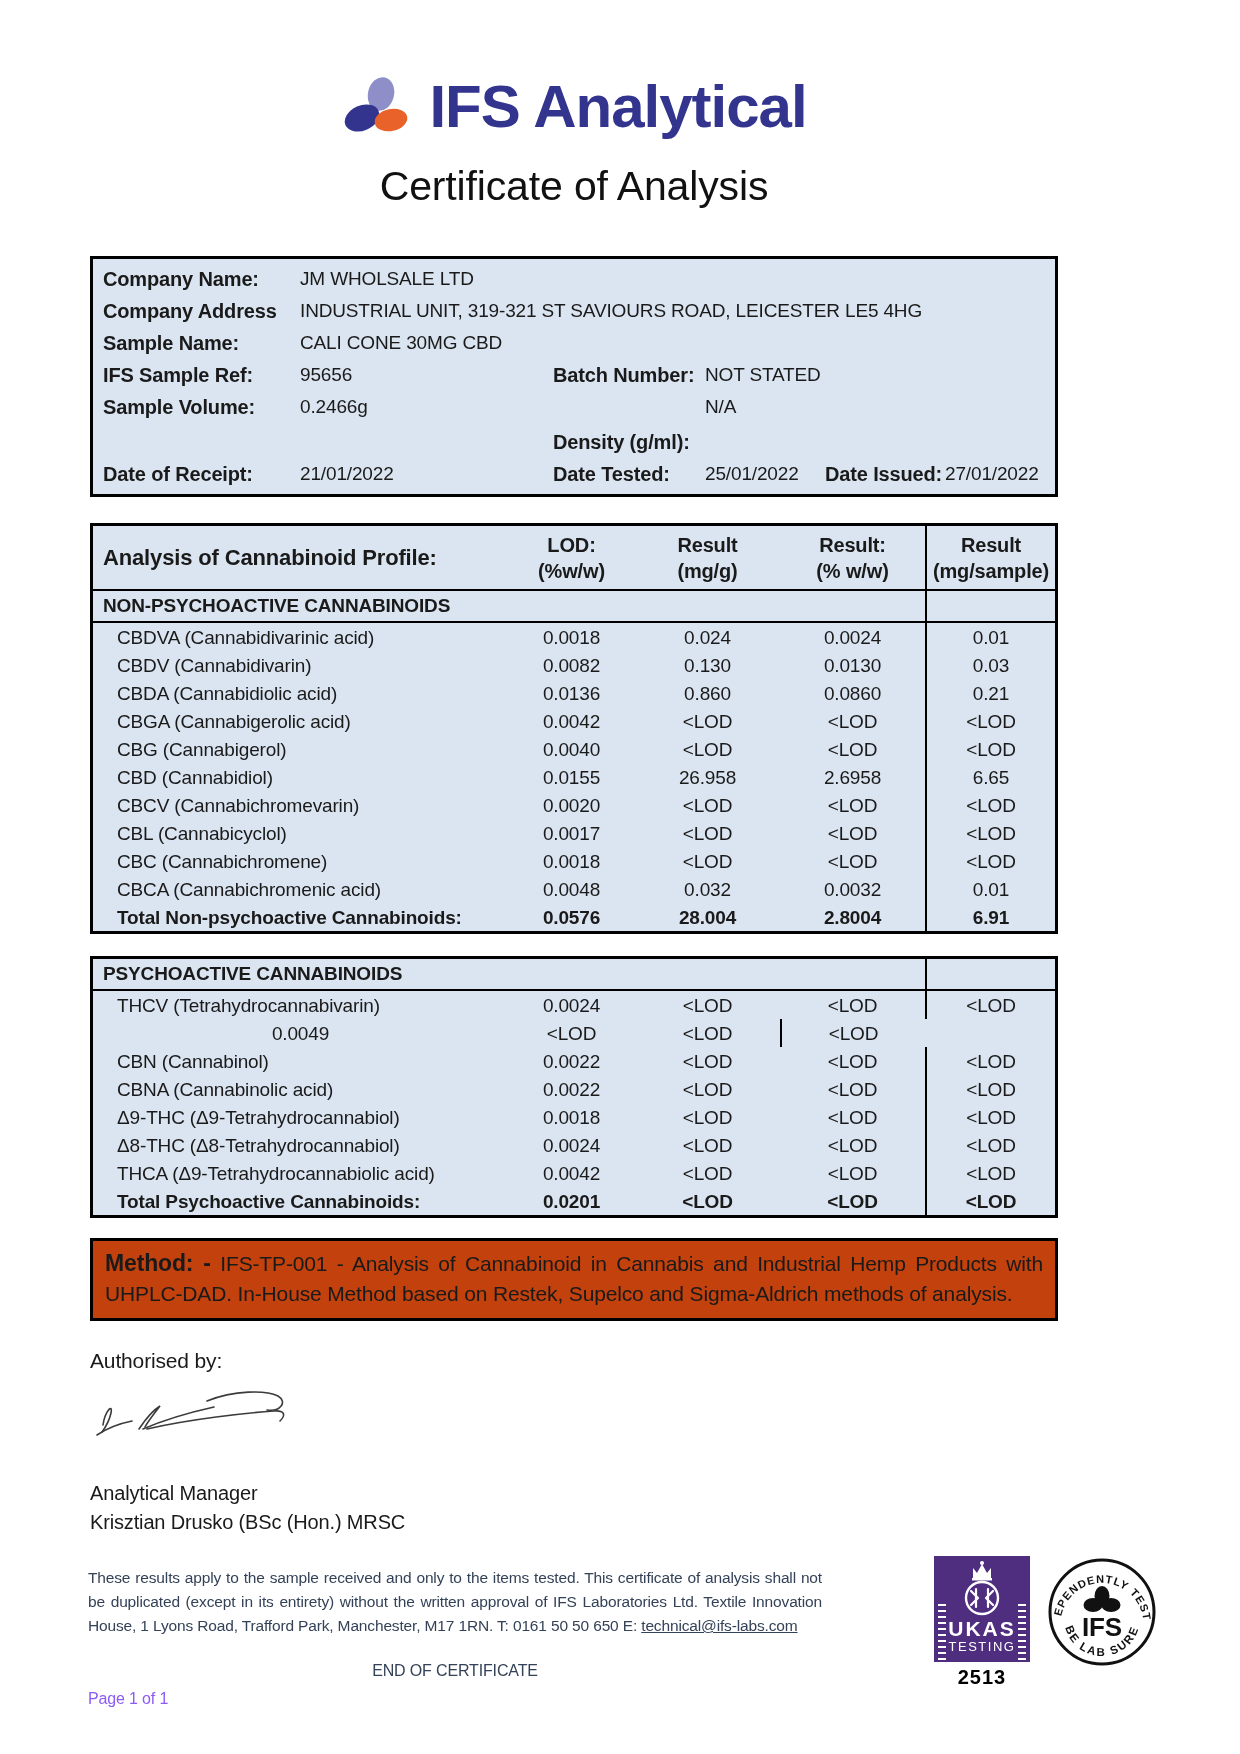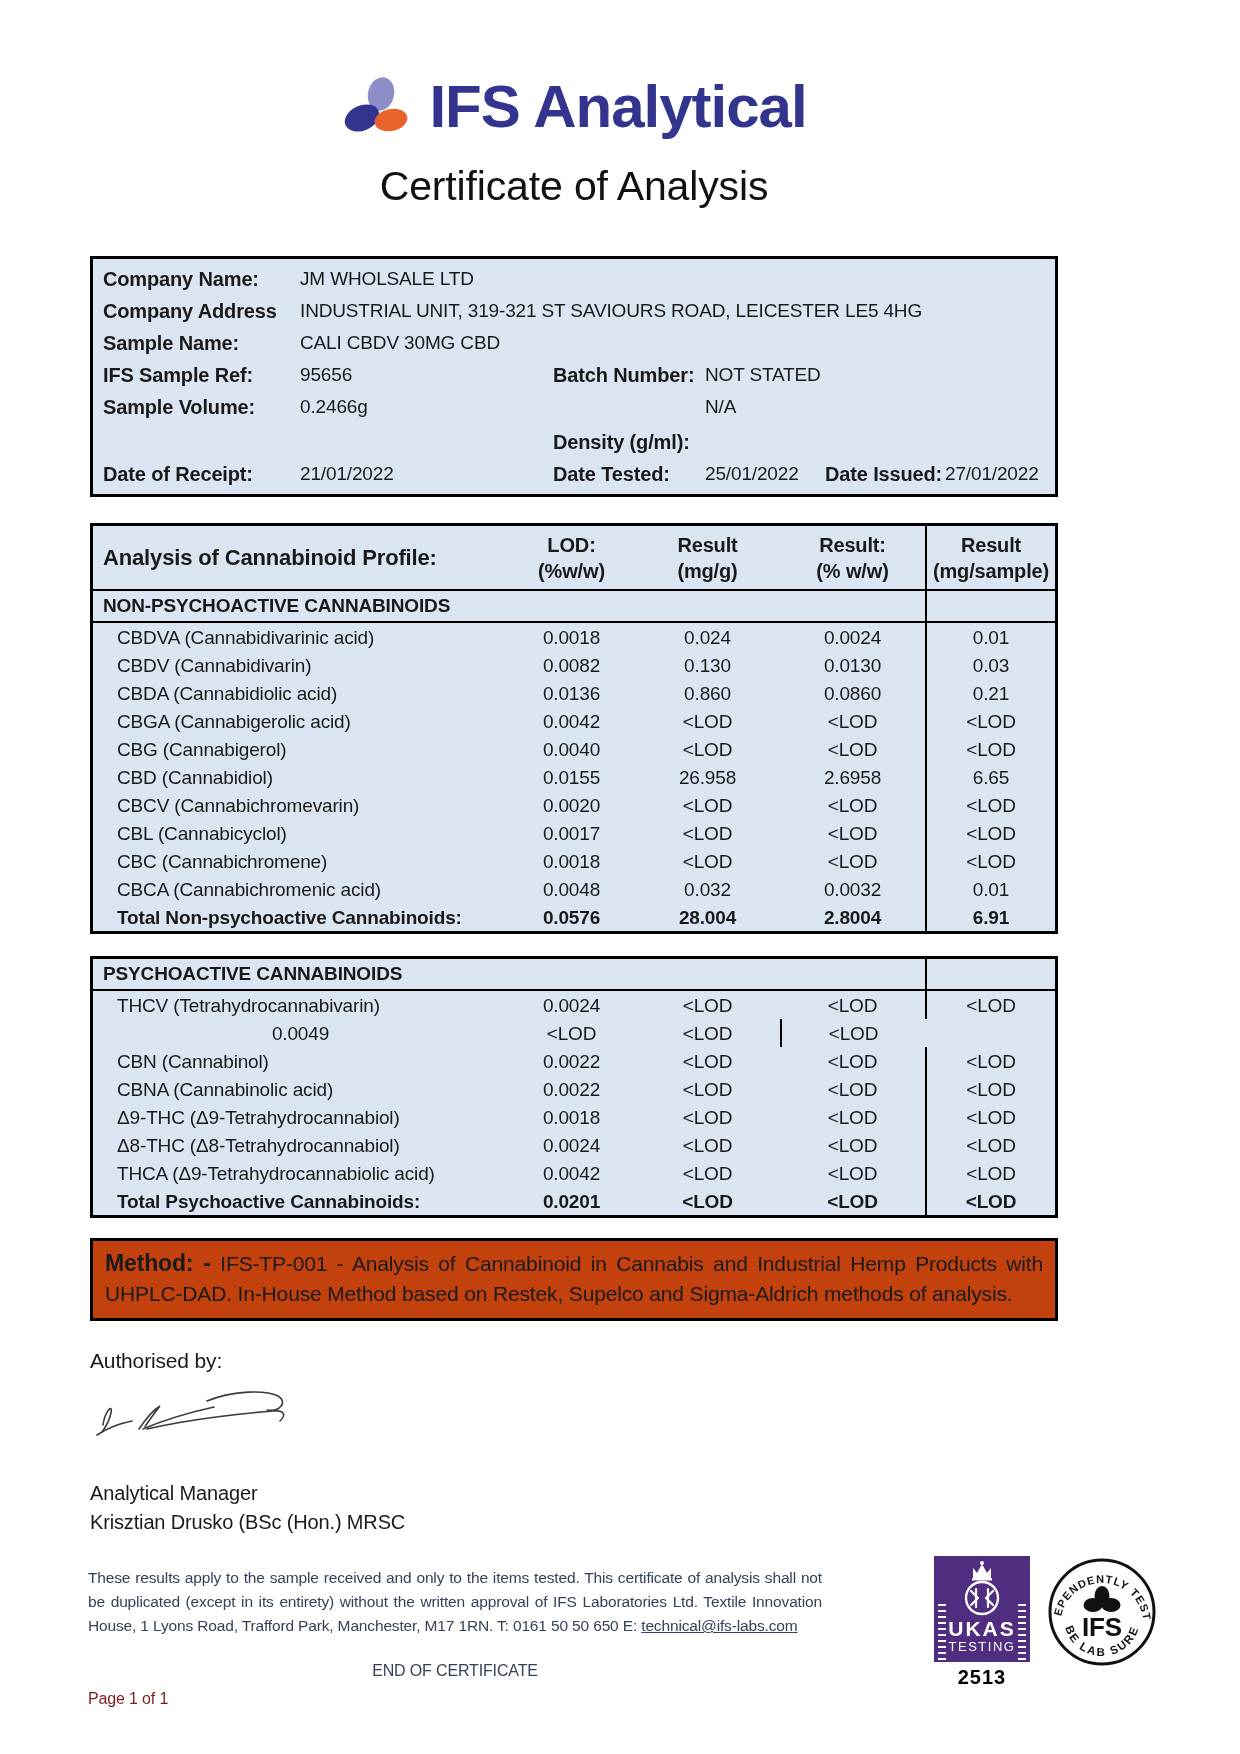--- a/index.html
+++ b/index.html
@@ -64,21 +64,21 @@
   .signature { margin:6px 0 0 4px; }
   .auth-name { margin-top:28px; font-size:20px; line-height:29px; }
 
   
   .disclaimer {
     position:absolute; left:88px; top:1566px; width:734px;
     font-size:15.5px; line-height:24px; color:#344258; text-align:justify;
   }
   .disclaimer a { color:#344258; text-decoration:underline; }
   .end-cert { position:absolute; left:88px; top:1662px; width:734px; text-align:center; font-size:16px; color:#344258; }
-  .page-num { position:absolute; left:88px; top:1690px; font-size:16px; color:#7f1d1d; }
+  .page-num { position:absolute; left:88px; top:1690px; font-size:16px; color:#8b5cf6; }
 
   .badges { position:absolute; top:1556px; right:82px; display:flex; gap:16px; align-items:flex-start; }
   .ukas-wrap { width:96px; text-align:center; }
   .ukas-box { position:relative; width:96px; height:106px; background:#4f2d7f; display:flex; flex-direction:column; align-items:center; padding-top:4px; }
   .ukas-box .ticks { position:absolute; top:48px; height:58px; width:8px;
     background:repeating-linear-gradient(to bottom,#fff 0 2px,transparent 2px 6px); }
   .ticks-l { left:4px; } .ticks-r { right:4px; }
   .ukas-name { color:#fff; font-weight:bold; font-size:21px; letter-spacing:2px; line-height:22px; }
   .ukas-sub { color:#fff; font-size:13px; letter-spacing:1.5px; line-height:13px; }
   .ukas-num { font-size:20px; font-weight:bold; color:#000; margin-top:4px; letter-spacing:1px; }
@@ -105,21 +105,21 @@
         <div class="info-row">
           <span class="info-label" style="grid-column: 1;">Company Name:</span>
           <span class="info-value" style="grid-column: 2 / -1;">JM WHOLSALE LTD</span>
         </div>
         <div class="info-row">
           <span class="info-label" style="grid-column: 1;">Company Address</span>
           <span class="info-value" style="grid-column: 2 / -1;">INDUSTRIAL UNIT, 319-321 ST SAVIOURS ROAD, LEICESTER LE5 4HG</span>
         </div>
         <div class="info-row">
           <span class="info-label" style="grid-column: 1;">Sample Name:</span>
-          <span class="info-value" style="grid-column: 2 / -1;">CALI CBDV 30MG CBD</span>
+          <span class="info-value" style="grid-column: 2 / -1;">CALI CONE 30MG CBD</span>
         </div>
         <div class="info-row">
           <span class="info-label" style="grid-column: 1;">IFS Sample Ref:</span>
           <span class="info-value" style="grid-column: 2;">95656</span>
           <span class="info-label" style="grid-column: 3;">Batch Number:</span>
           <span class="info-value" style="grid-column: 4 / -1;">NOT STATED</span>
         </div>
         <div class="info-row">
           <span class="info-label" style="grid-column: 1;">Sample Volume:</span>
           <span class="info-value" style="grid-column: 2;">0.2466g</span>

